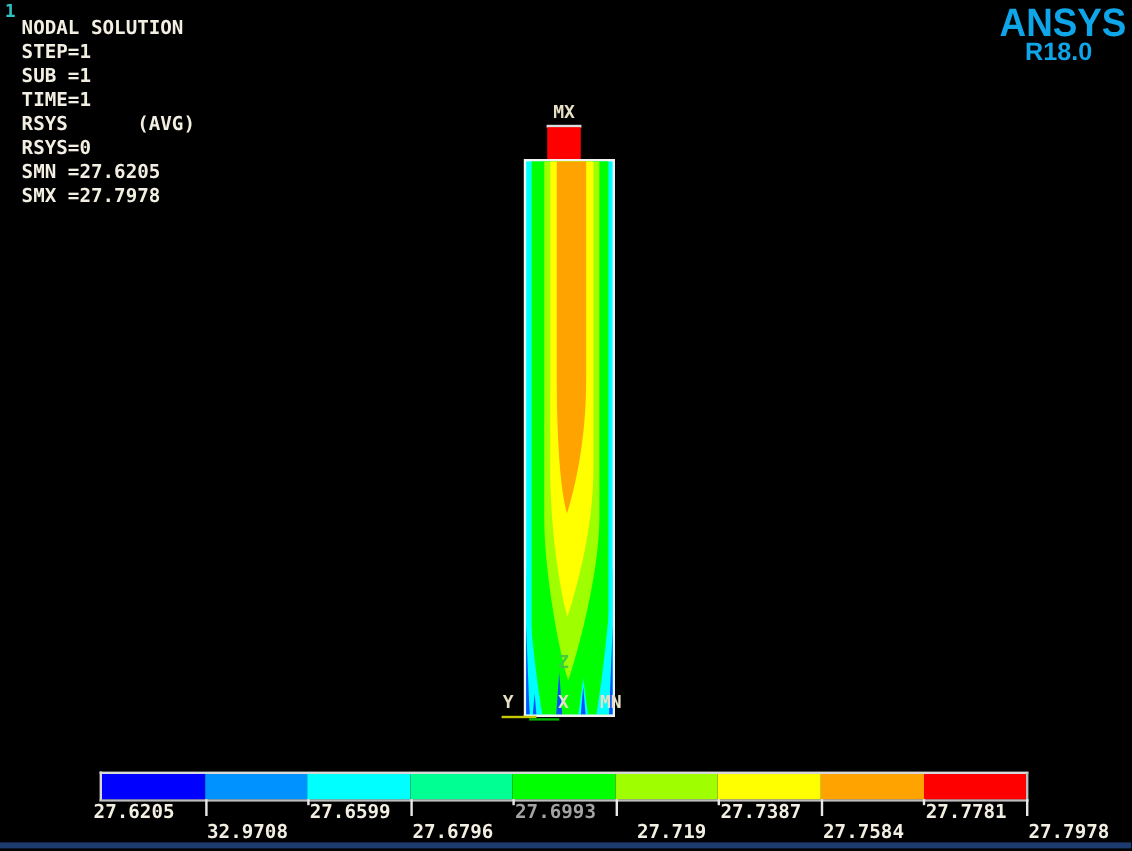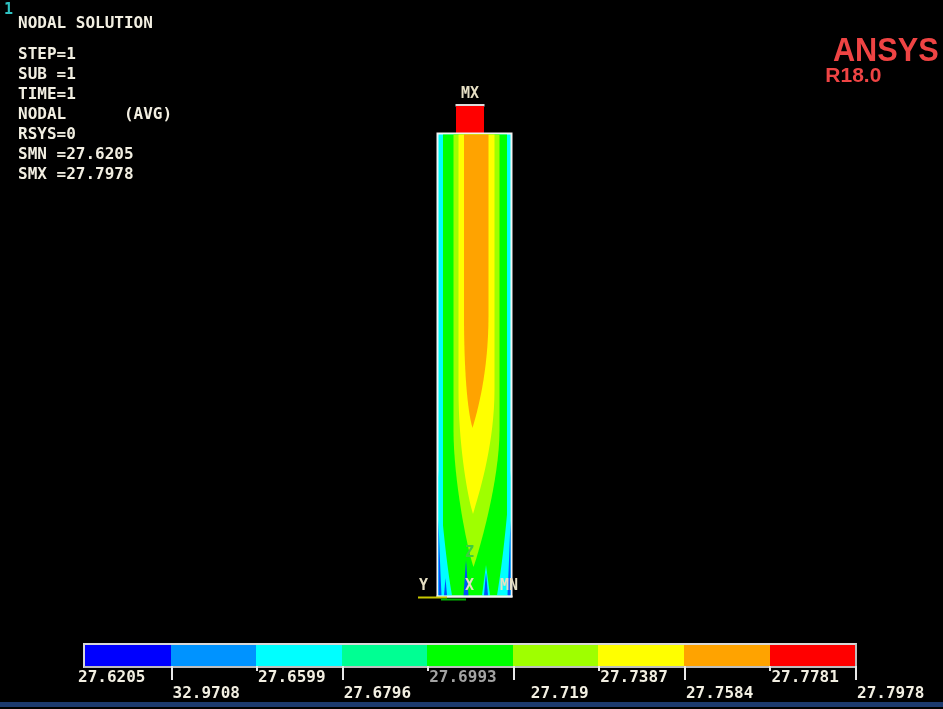--- a/index.html
+++ b/index.html
@@ -2,24 +2,24 @@
 <html><head>
 <meta charset="utf-8">
 <style>
   html,body{margin:0;padding:0;background:#000;}
   .screen{position:relative;width:943px;height:709px;background:#000;overflow:hidden;
           font-family:"DejaVu Sans Mono",monospace;}
   
   .win-id{position:absolute;left:4px;top:0px;font:bold 15px "DejaVu Sans Mono",monospace;}
   
   .annotations{position:absolute;left:18px;top:13px;font:bold 16px "DejaVu Sans Mono",monospace;}
-  .ann-title{white-space:pre;line-height:20px;margin-bottom:11px;}
+  .ann-title{white-space:pre;line-height:20px;}
   .ann-line{white-space:pre;line-height:20px;}
   
-  .logo{position:absolute;top:4px;right:4px;text-align:left;color:#ef4444;margin-top:31px;}
+  .logo{position:absolute;top:4px;right:4px;text-align:center;color:#0ea5e9;}
   .brand{font:bold 33px "Liberation Sans",sans-serif;line-height:30px;letter-spacing:0;
          transform:scaleX(.93);transform-origin:100% 50%;}
   .release{font:bold 21px "Liberation Sans",sans-serif;line-height:19px;}
   
   .stamp{position:absolute;top:61px;right:22px;text-align:right;
          font:bold 16px "DejaVu Sans Mono",monospace;line-height:20px;}
   
   .model-svg{position:absolute;left:0;top:0;}
   .mlabel{position:absolute;font:bold 15px "DejaVu Sans Mono",monospace;}
   
@@ -37,21 +37,21 @@
 
 <div class="screen">
 
   <span class="win-id" style="color: rgb(47, 194, 194);">1</span>
 
   <div class="annotations" style="color: rgb(242, 239, 226);">
     <div class="ann-title">NODAL SOLUTION</div>
     <div class="ann-line">STEP=1</div>
     <div class="ann-line">SUB =1</div>
     <div class="ann-line">TIME=1</div>
-    <div class="ann-line">NODAL      (AVG)</div>
+    <div class="ann-line">RSYS      (AVG)</div>
     <div class="ann-line">RSYS=0</div>
     <div class="ann-line">SMN =27.6205</div>
     <div class="ann-line">SMX =27.7978</div>
   </div>
 
   <div class="logo">
     <div class="brand">ANSYS</div>
     <div class="release">R18.0</div>
   </div>
 

